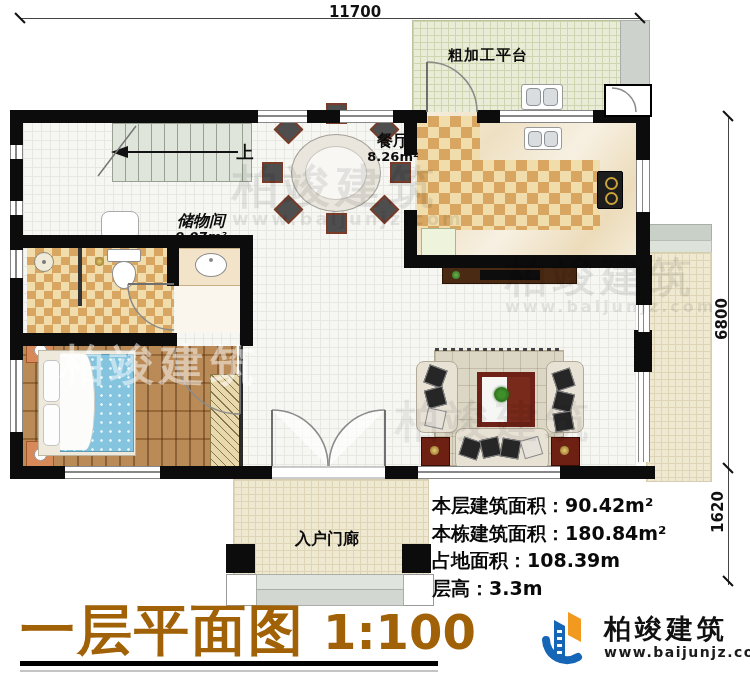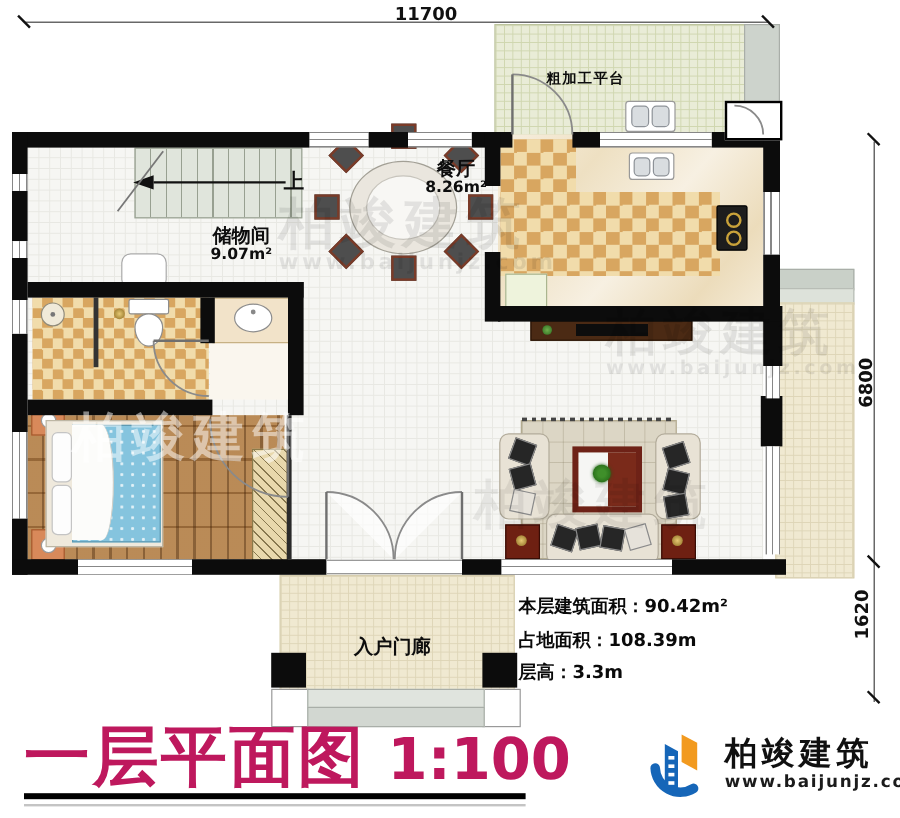--- a/index.html
+++ b/index.html
@@ -32,37 +32,37 @@
   .furn{position:absolute;z-index:20;}
   .sofa{background:#e8e2d5;border:1px solid #b2ab9a;border-radius:8px;}
   .cushion{position:absolute;width:17px;height:17px;background:#262626;border:1px solid #8a8a8a;}
   .redtable{background:#6e2012;border:1px solid #380d05;}
   .goldknob{position:absolute;left:8px;top:8px;width:9px;height:9px;border-radius:50%;
     background:radial-gradient(#e6c873,#8a6a20);}
   
   .rlabel{position:absolute;z-index:50;text-align:center;color:#0d0d0d;line-height:1.12;white-space:nowrap;}
   .rname{display:block;font-weight:700;font-size:16px;}
   .rarea{display:block;font-weight:700;font-size:13px;}
-  .big-outdoor .rname{font-size:12px;letter-spacing:1px;margin-top:12px;}
+  .big-outdoor .rname{font-size:15px;letter-spacing:1px;}
   
   .dimline{position:absolute;background:#444;z-index:45;}
   .dimtick{position:absolute;width:14px;height:2px;background:#111;transform:rotate(45deg);z-index:46;}
   .dimlabel{position:absolute;z-index:46;font-size:15px;font-weight:700;color:#111;text-align:center;}
   .dimlabel.vert{transform:rotate(-90deg);transform-origin:center;}
   
   .wm{position:absolute;z-index:40;pointer-events:none;white-space:nowrap;line-height:1.05;}
   .wm .wm-main{font-size:46px;font-weight:900;letter-spacing:6px;}
   .wm .wm-sub{font-size:18px;font-weight:700;letter-spacing:3px;}
   .wm-gray{color:rgba(0,0,0,0.085);}
   .wm-light{color:rgba(255,255,255,0.5);}
   
   #stats{position:absolute;left:432px;top:492px;width:280px;z-index:50;color:#0a0a0a;}
-  .stat-row{font-size:15px;font-weight:600;line-height:27.5px;white-space:nowrap;}
-  
-  #title-block{position:absolute;left:20px;top:594px;z-index:50;color:#be185d;white-space:nowrap;text-align:center;}
+  .stat-row{font-size:19px;font-weight:600;line-height:27.5px;white-space:nowrap;}
+  
+  #title-block{position:absolute;left:20px;top:594px;z-index:50;color:#a16207;white-space:nowrap;text-align:center;}
   #title-text{font-size:55px;font-weight:900;letter-spacing:2px;}
   #title-scale{font-size:48px;font-weight:600;margin-left:18px;}
   .title-rule-thick{position:absolute;left:20px;top:661px;width:418px;height:5px;background:#000;z-index:50;}
   .title-rule-thin{position:absolute;left:20px;top:670px;width:418px;height:2px;background:#c4c4c4;z-index:50;}
   
   #logo{position:absolute;left:538px;top:606px;z-index:50;display:flex;align-items:center;}
   #logo-text .company{font-size:27px;font-weight:900;color:#101010;letter-spacing:4px;line-height:1.1;}
   #logo-text .website{font-size:14px;font-weight:800;color:#1b1b1b;letter-spacing:1.5px;}
   svg.doors{position:absolute;left:0;top:0;z-index:35;pointer-events:none;}
 </style>
@@ -281,38 +281,41 @@
   <div class="wm wm-gray" style="left:395px;top:398px;color:rgba(0,0,0,0.065);">
     <span class="wm-main" style="font-size:44px;">柏竣建筑</span>
   </div>
   <div class="wm wm-light" style="left:60px;top:342px;">
     <span class="wm-main" style="font-size:44px;">柏竣建筑</span>
   </div>
 
   <div class="rlabel big-outdoor" style="left:418px;top:47px;width:140px;">
     <span class="rname">粗加工平台</span>
   </div>
-  <div class="rlabel" style="left:330px;top:132px;width:100px;">
+  <div class="rlabel" style="left:343px;top:132px;width:100px;">
     <span class="rname">餐厅</span>
     <span class="rarea">8.26m²</span>
   </div>
-  <div class="rlabel" style="left:151px;top:188px;width:100px;">
+  <div class="rlabel" style="left:151px;top:212px;width:100px;font-style:italic;">
     <span class="rname">储物间</span>
     <span class="rarea">9.07m²</span>
   </div>
   <div class="rlabel" style="left:234px;top:143px;width:22px;">
     <span class="rname" style="font-size:17px;">上</span>
   </div>
   <div class="rlabel" style="left:257px;top:530px;width:140px;">
     <span class="rname">入户门廊</span>
   </div>
 
   <div id="stats">
     <div class="stat-row">
       <span>本层建筑面积：</span><span>90.42m²</span>
+    </div>
+    <div class="stat-row">
+      <span>本栋建筑面积：</span><span>180.84m²</span>
     </div>
     <div class="stat-row">
       <span>占地面积：</span><span>108.39m</span>
     </div>
     <div class="stat-row">
       <span>层高：</span><span>3.3m</span>
     </div>
   </div>
 
   <div id="title-block">

